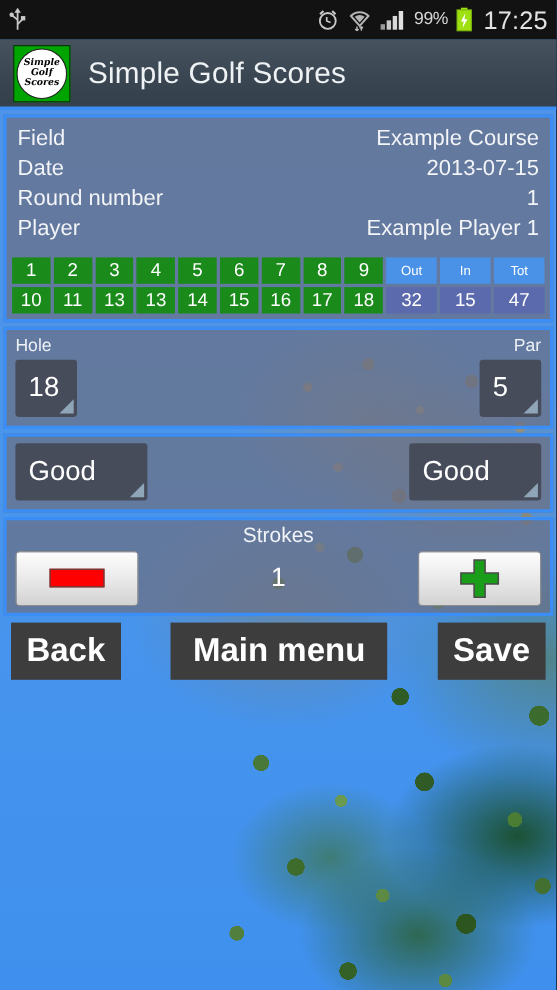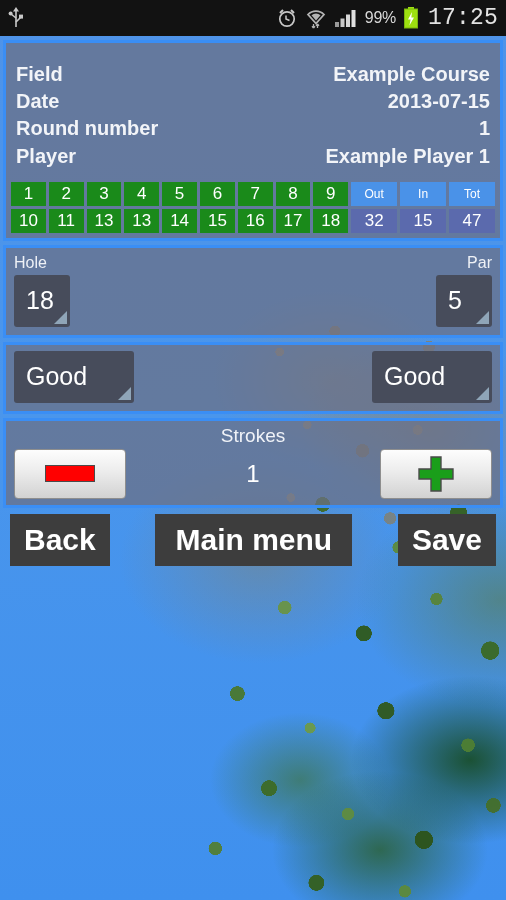--- a/index.html
+++ b/index.html
@@ -81,21 +81,21 @@
     color: #d2d2d2;
   }
   .sb-left { display: flex; align-items: center; gap: 6px; }
   .sb-right { margin-left: auto; display: flex; align-items: center; gap: 7px; }
   .sb-icon { display: block; }
   .sb-pct {
     font-size: 16px; color: #d8d8d8; letter-spacing: -.3px;
   }
   .sb-clock {
     font-size: 23px; color: #e2e2e2; letter-spacing: .2px;
-    margin-left: 2px; font-weight: 300; font-family: Liberation Mono, monospace;
+    margin-left: 2px; font-weight: 300;
   }
 
   
   .actionbar {
     position: relative;
     height: 64px; width: 506px;
     background: linear-gradient(180deg, #46525e 0%, #3a4652 55%, #333f4a 100%);
     display: flex; align-items: center;
     padding-left: 12px;
     border-bottom: 3px solid #3a8ef5;
@@ -128,21 +128,21 @@
   
   .panel {
     position: relative;
     margin: 4px 3px;
     border: 3px solid #3a8ef5;
     background: rgba(108,112,132,.74);
     color: #fff;
   }
 
   
-  .info-rows { padding: 18px 10px 8px 10px; font-weight: bold; }
+  .info-rows { padding: 6px 10px 8px 10px; }
   .info-row {
     display: flex; justify-content: space-between;
     font-size: 20px; line-height: 1.36;
     color: #f2f4f8;
   }
 
   
   .holes { padding: 4px 5px 5px 5px; }
   .holes-row { display: flex; gap: 3px; margin-bottom: 3px; }
   .holes-row:last-child { margin-bottom: 0; }
@@ -274,20 +274,30 @@
       <span class="sb-pct">99%</span>
       <svg class="sb-icon" width="16" height="24" viewBox="0 0 16 24">
         <rect x="5" y="1" width="6" height="2.2" fill="#9ee010"></rect>
         <rect x="1.5" y="3" width="13" height="19" fill="#9ee010" stroke="#7ab50c" stroke-width="1"></rect>
         <polygon points="9,6 5,13.5 7.6,13.5 6.4,19.5 11,11.5 8.3,11.5" fill="#ffffff"></polygon>
       </svg>
       <span class="sb-clock">17:25</span>
     </div>
   </div>
 
+  <div class="actionbar">
+    <div class="logo">
+      <div class="logo-circle">
+        <span>Simple</span>
+        <span>Golf</span>
+        <span>Scores</span>
+      </div>
+    </div>
+    <div class="app-title">Simple Golf Scores</div>
+  </div>
 
   <div class="panel">
     <div class="info-rows">
       <div class="info-row">
         <span>Field</span>
         <span>Example Course</span>
       </div>
       <div class="info-row">
         <span>Date</span>
         <span>2013-07-15</span>

